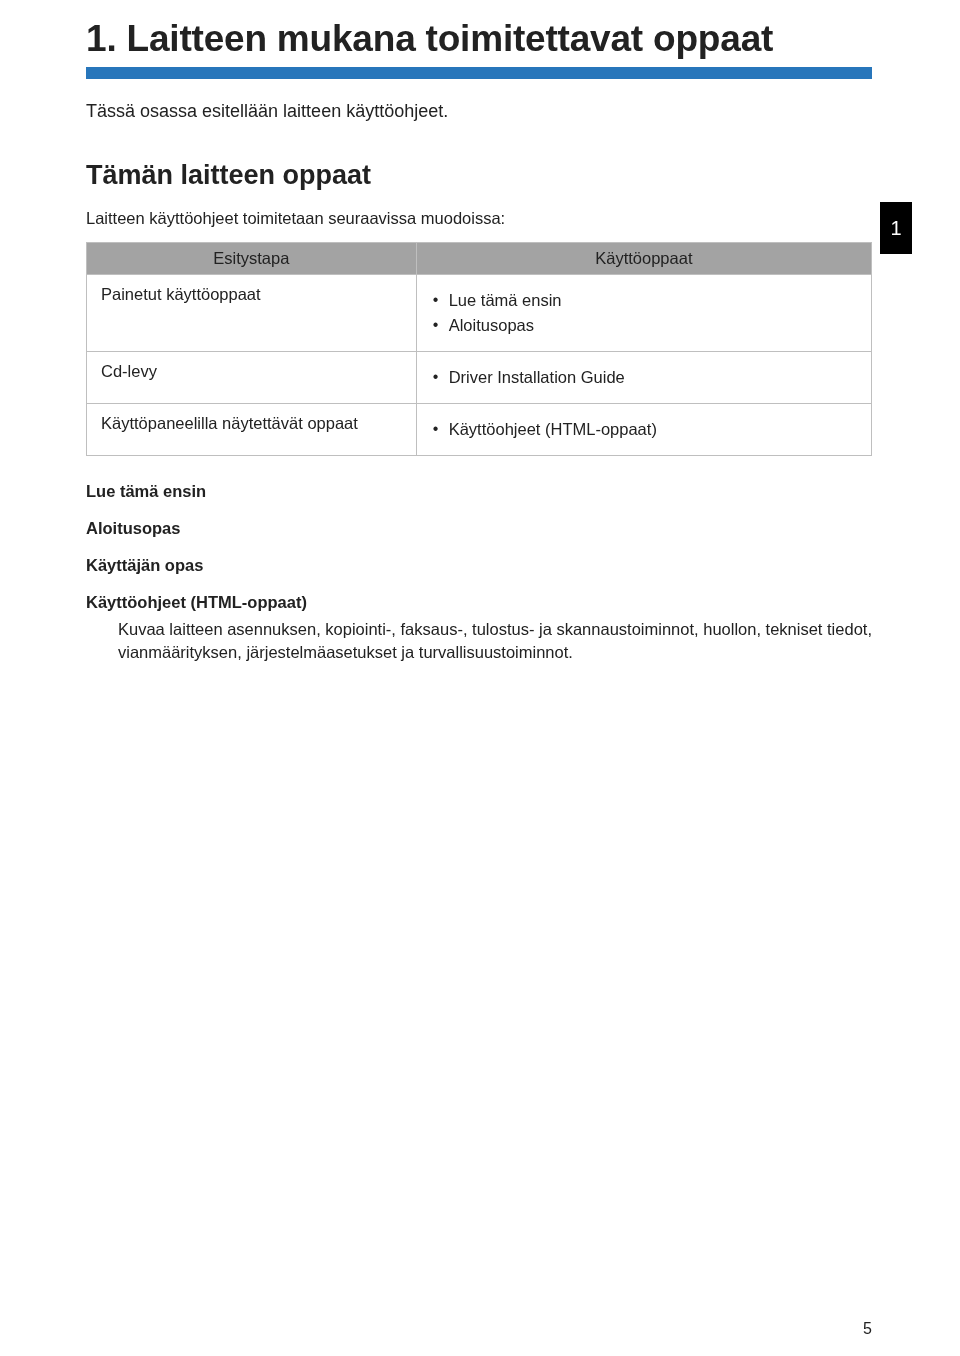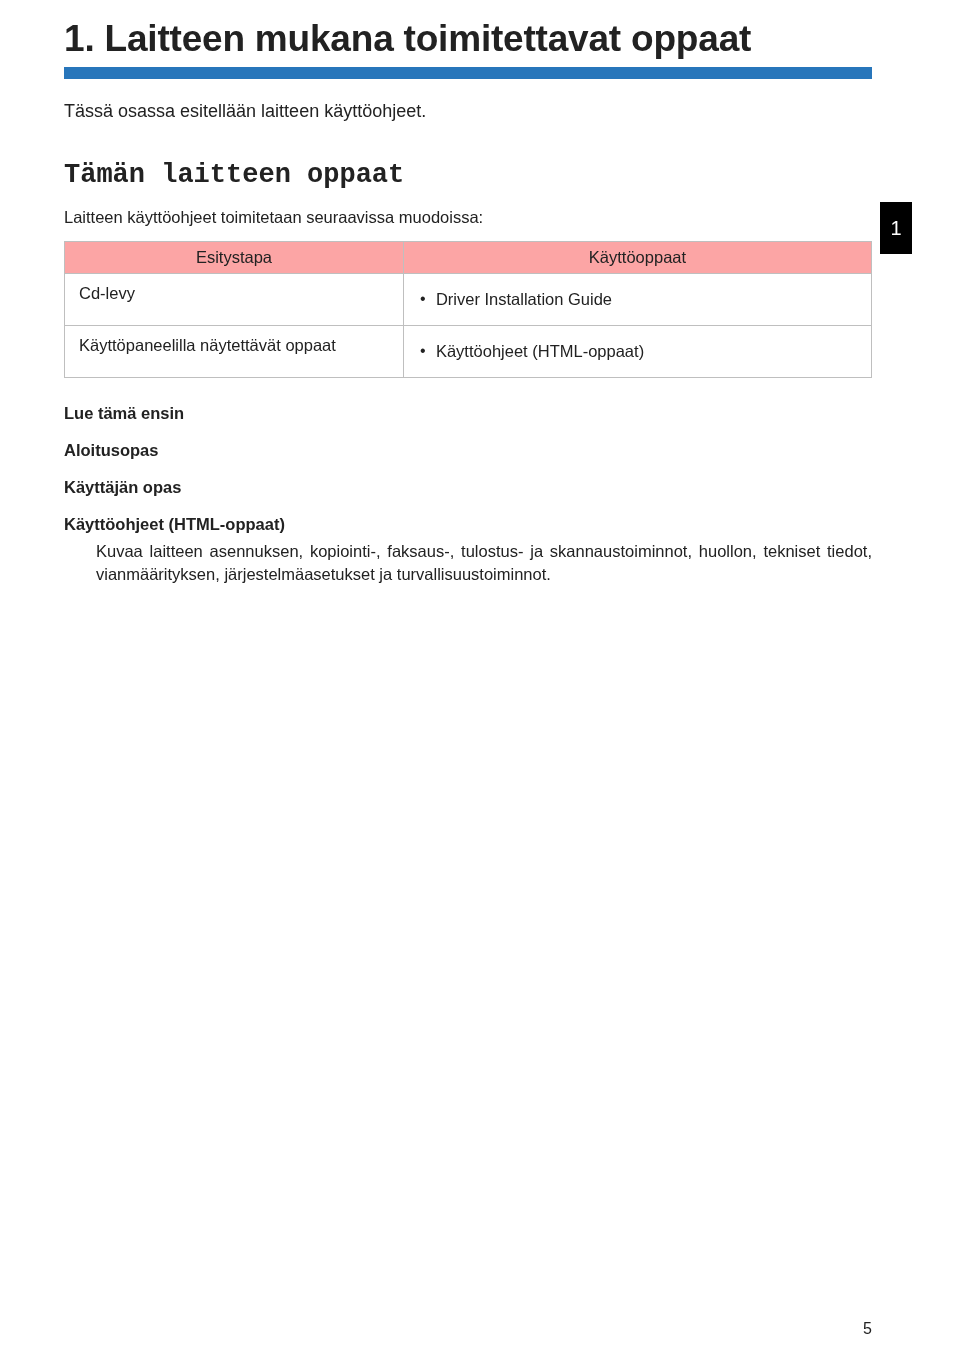--- a/index.html
+++ b/index.html
@@ -5,21 +5,21 @@
   * { box-sizing: border-box; margin: 0; padding: 0; }
   html, body {
     font-family: "Futura", "Century Gothic", "Trebuchet MS", sans-serif;
     color: #222;
     background: #fff;
     width: 960px;
   }
   .page {
     width: 936px;
     min-height: 1356px;
-    padding: 18px 64px 40px 64px;
+    padding: 18px 64px 40px 86px;
     position: relative;
     border-radius: 11px;
   }
   h1.chapter-title {
     font-size: 37px;
     font-weight: 600;
     line-height: 1.15;
     margin-bottom: 6px;
     letter-spacing: -0.2px;
   }
@@ -46,33 +46,32 @@
     align-items: center;
     justify-content: center;
     font-size: 20px;
     font-weight: 400;
   }
   h2.section-title {
     font-size: 27px;
     font-weight: 600;
     margin-top: 38px;
     margin-bottom: 18px;
-    font-family: Liberation Mono, monospace;
   }
   .section-lead {
     font-size: 16.5px;
     margin-bottom: 14px;
   }
   table.guide-table {
     width: 100%;
     border-collapse: collapse;
     font-size: 16.5px;
   }
   table.guide-table th {
-    background: #fca5a5;
+    background: #a3a3a3;
     font-weight: 400;
     text-align: center;
     padding: 6px 10px;
     border: 1px solid #bfbfbf;
   }
   table.guide-table td {
     border: 1px solid #bfbfbf;
     padding: 10px 14px;
     vertical-align: top;
   }
@@ -134,20 +133,29 @@
 
   <table class="guide-table">
     <thead>
       <tr>
         <th>Esitystapa</th>
         <th>Käyttöoppaat</th>
       </tr>
     </thead>
     <tbody>
       <tr>
+        <td class="col1">Painetut käyttöoppaat</td>
+        <td>
+          <ul class="cell-list">
+            <li>Lue tämä ensin</li>
+            <li>Aloitusopas</li>
+          </ul>
+        </td>
+      </tr>
+      <tr>
         <td class="col1">Cd-levy</td>
         <td>
           <ul class="cell-list">
             <li>Driver Installation Guide</li>
           </ul>
         </td>
       </tr>
       <tr>
         <td class="col1">Käyttöpaneelilla näytettävät oppaat</td>
         <td>

